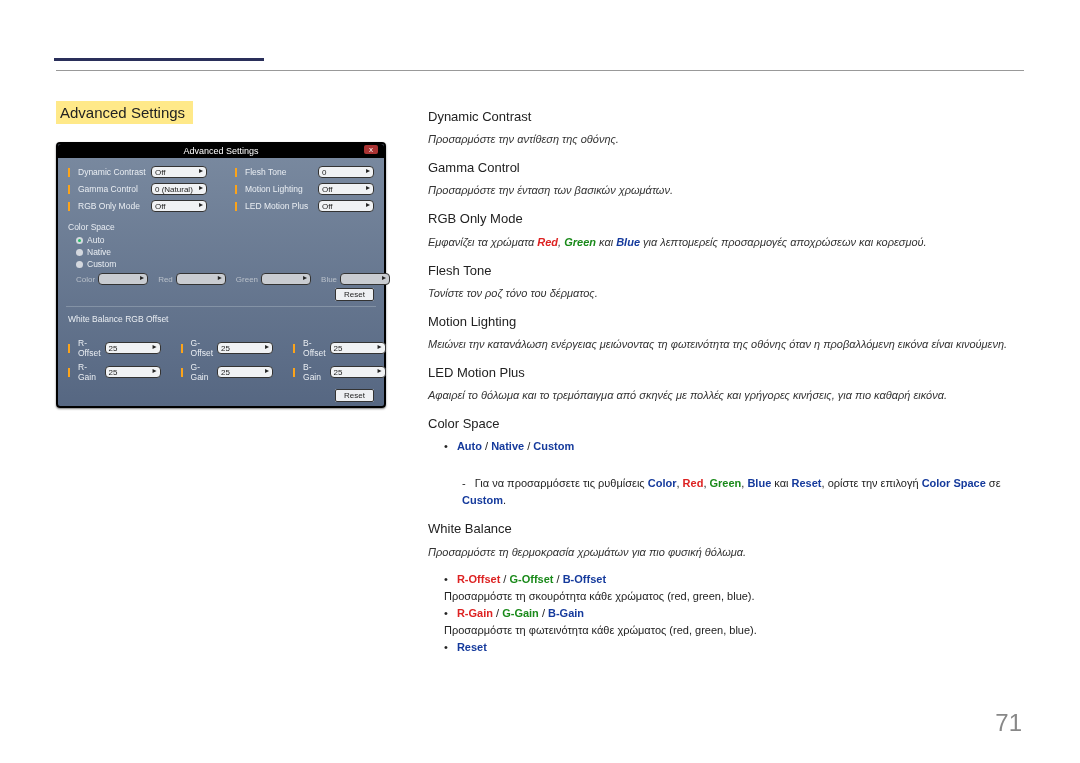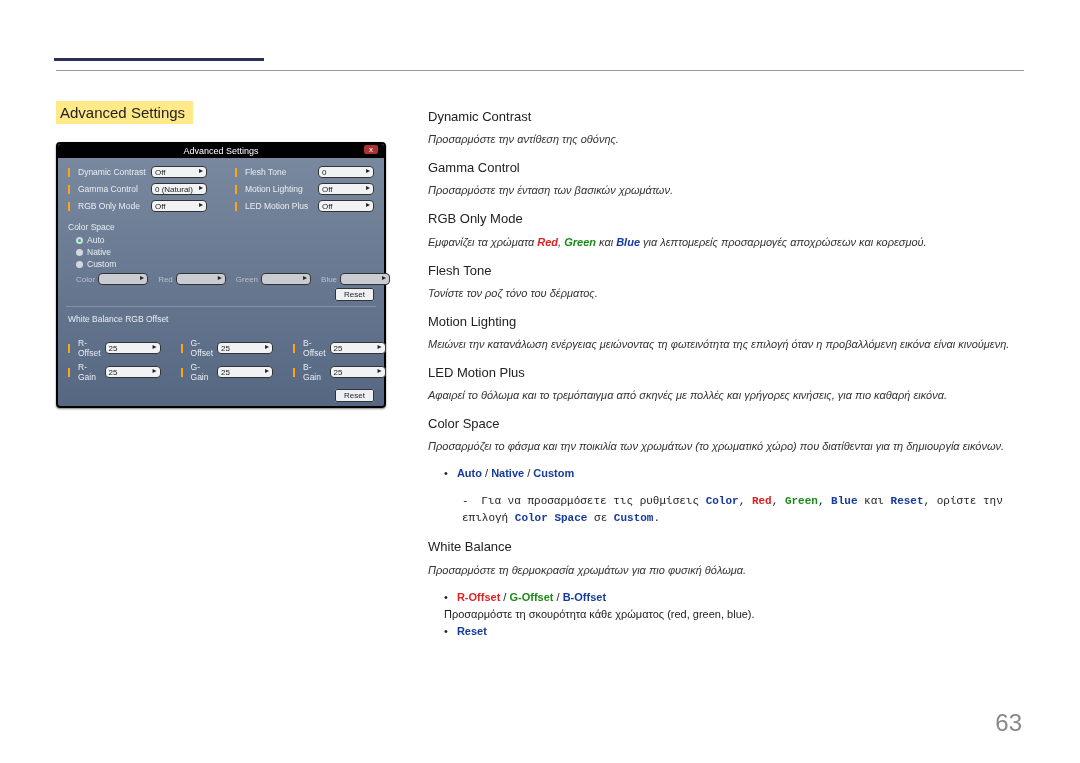--- a/index.html
+++ b/index.html
@@ -117,21 +117,21 @@
 
   
   .h2 { font-size: 13px; font-weight: 400; color: #222; margin: 6px 0 4px 0; }
   .p  { font-size: 11px; color: #333; margin-bottom: 10px; font-style: italic; }
   .b-red   { color: #d22; font-weight: 700; }
   .b-green { color: #1a8a1a; font-weight: 700; }
   .b-blue  { color: #153a9c; font-weight: 700; }
   .b-bold  { font-weight: 700; color: #153a9c; }
   ul.bul { list-style: none; padding-left: 16px; margin: 2px 0 10px 0; font-size: 11px; }
   ul.bul > li::before { content: "•"; margin-right: 6px; }
-  ul.sub { list-style: none; padding-left: 18px; margin-top: 11px; font-family: Liberation Mono, monospace; }
+  ul.sub { list-style: none; padding-left: 18px; margin-top: 20px; }
   ul.sub > li::before { content: "-"; margin-right: 6px; }
   .page-num {
     position: absolute; right: 58px; bottom: 26px; font-size: 24px; color: #888;
   }
 </style>
 </head>
 <body>
 
 <div class="page">
   <div class="top-rule"></div>
@@ -278,46 +278,49 @@
 
       <div class="h2">RGB Only Mode</div>
       <div class="p">
         <span>Εμφανίζει τα χρώματα </span><span class="b-red">Red</span><span>, </span><span class="b-green">Green</span><span> και </span><span class="b-blue">Blue</span><span> για λεπτομερείς προσαρμογές αποχρώσεων και κορεσμού.</span>
       </div>
 
       <div class="h2">Flesh Tone</div>
       <div class="p">Τονίστε τον ροζ τόνο του δέρματος.</div>
 
       <div class="h2">Motion Lighting</div>
-      <div class="p">Μειώνει την κατανάλωση ενέργειας μειώνοντας τη φωτεινότητα της επιλογή όταν η προβαλλόμενη εικόνα είναι κινούμενη.</div>
+      <div class="p">Μειώνει την κατανάλωση ενέργειας μειώνοντας τη φωτεινότητα της οθόνης όταν η προβαλλόμενη εικόνα είναι κινούμενη.</div>
 
       <div class="h2">LED Motion Plus</div>
       <div class="p">Αφαιρεί το θόλωμα και το τρεμόπαιγμα από σκηνές με πολλές και γρήγορες κινήσεις, για πιο καθαρή εικόνα.</div>
 
       <div class="h2">Color Space</div>
-      <div class="p">Προσαρμόζει το φάσμα και την ποικιλία των χρωμάτων (το χρωματικό χώρο) που διατίθενται για τη δημιουργία εικόνων.</div>
       <ul class="bul">
         <li>
           <span class="b-bold">Auto</span><span> / </span><span class="b-bold">Native</span><span> / </span><span class="b-bold">Custom</span>
           <ul class="sub">
             <li>
               <span>Για να προσαρμόσετε τις ρυθμίσεις </span><span class="b-bold">Color</span><span>, </span><span class="b-red">Red</span><span>, </span><span class="b-green">Green</span><span>, </span><span class="b-blue">Blue</span><span> και </span><span class="b-bold">Reset</span><span>, ορίστε την επιλογή </span><span class="b-bold">Color Space</span><span> σε </span><span class="b-bold">Custom</span><span>.</span>
             </li>
           </ul>
         </li>
       </ul>
 
       <div class="h2">White Balance</div>
       <div class="p">Προσαρμόστε τη θερμοκρασία χρωμάτων για πιο φυσική θόλωμα.</div>
       <ul class="bul">
         <li>
           <span class="b-red">R-Offset</span><span> / </span><span class="b-green">G-Offset</span><span> / </span><span class="b-blue">B-Offset</span>
           <div style="margin-left:0;">Προσαρμόστε τη σκουρότητα κάθε χρώματος (red, green, blue).</div>
         </li>
         <li>
+          <span class="b-red">R-Gain</span><span> / </span><span class="b-green">G-Gain</span><span> / </span><span class="b-blue">B-Gain</span>
+          <div>Προσαρμόστε τη φωτεινότητα κάθε χρώματος (red, green, blue).</div>
+        </li>
+        <li>
           <span class="b-bold">Reset</span>
         </li>
       </ul>
     </div>
   </div>
 
-  <div class="page-num">63</div>
+  <div class="page-num">71</div>
 </div>
 
 </body></html>

